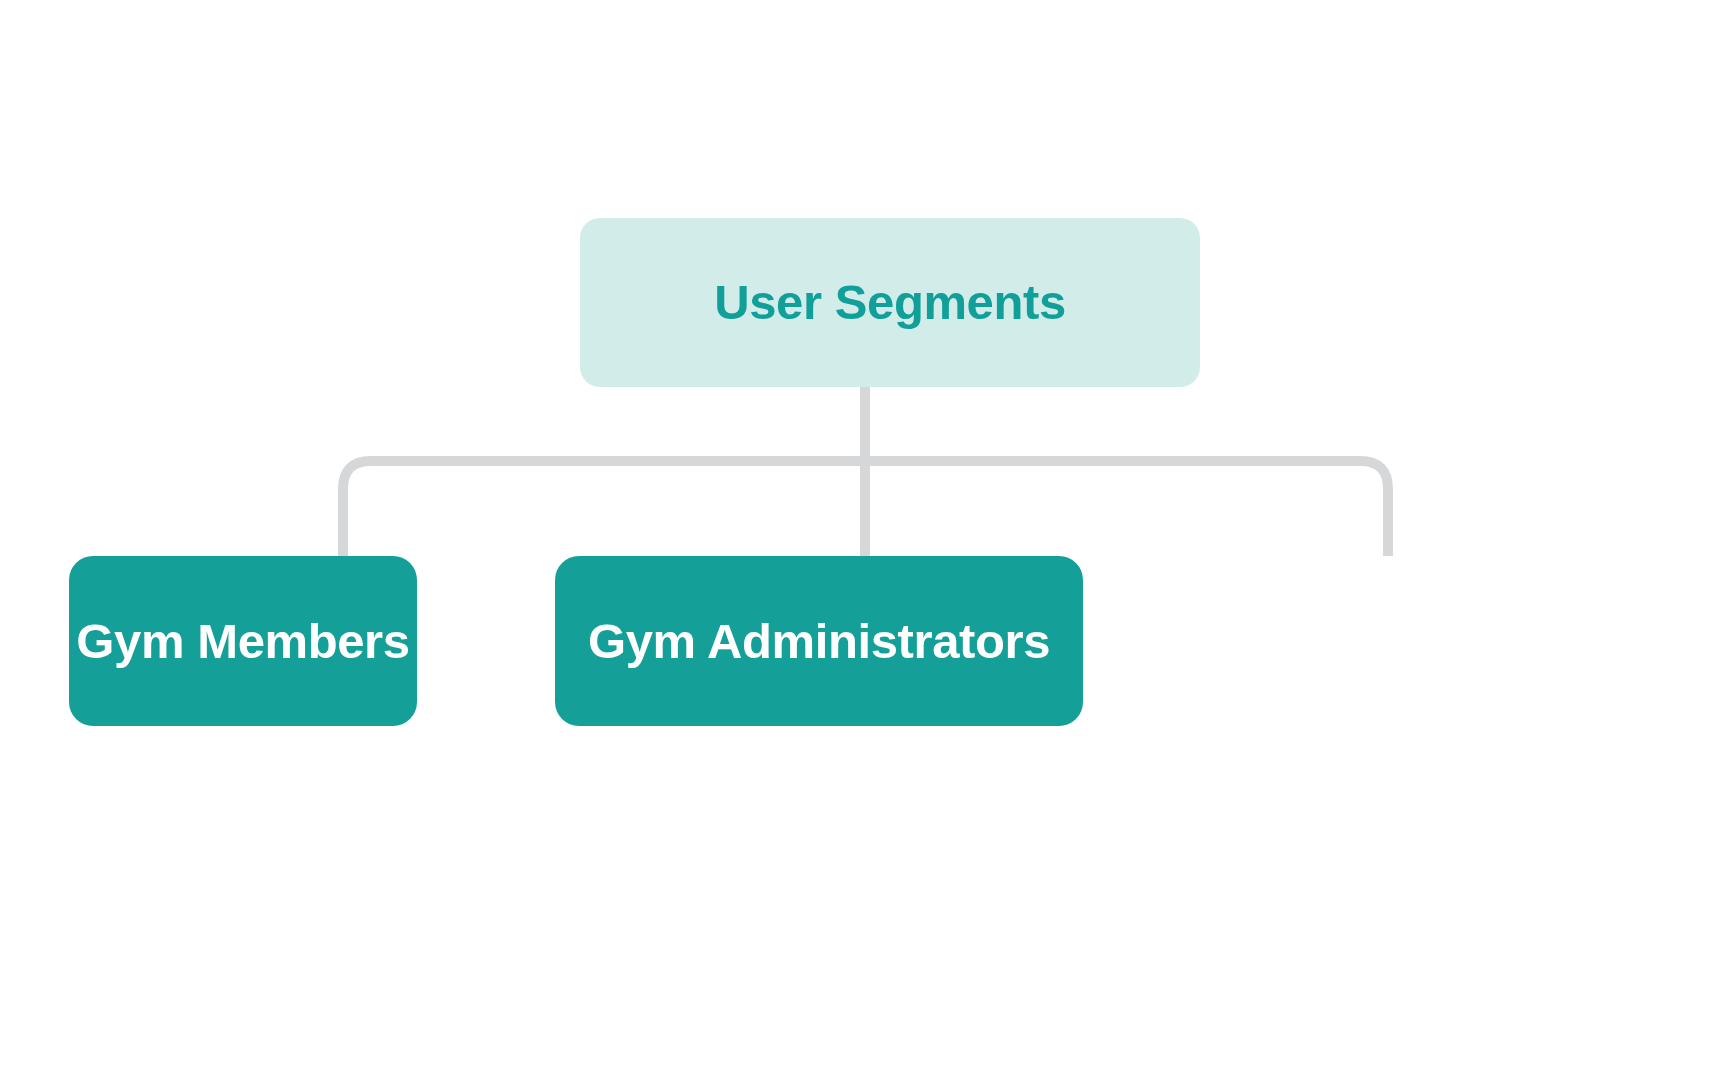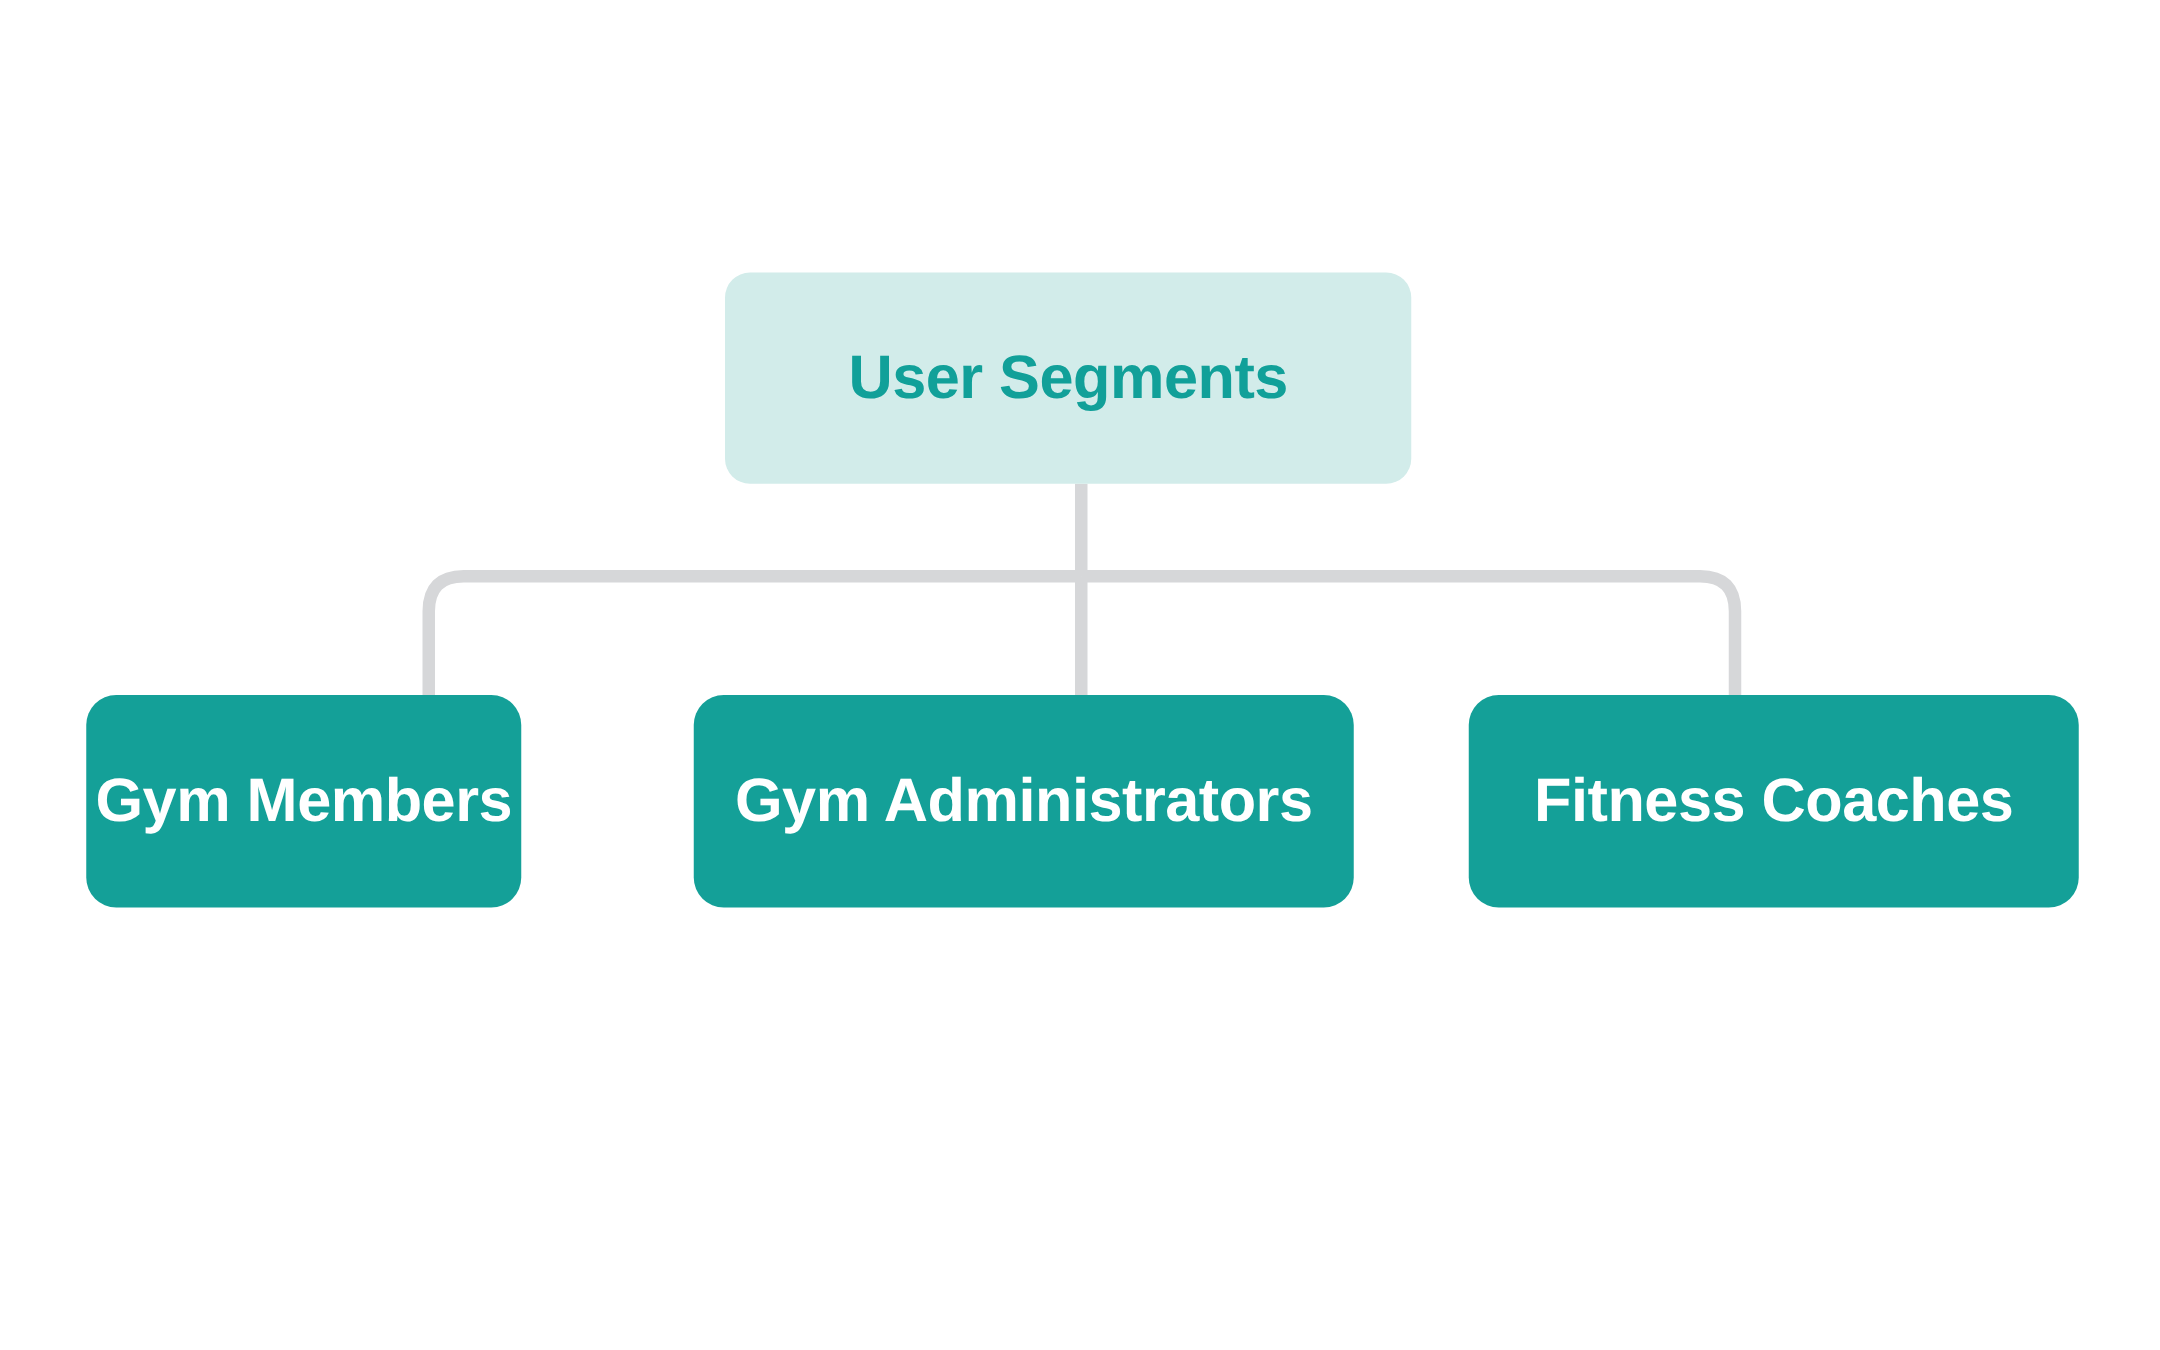--- a/index.html
+++ b/index.html
@@ -38,21 +38,21 @@
     align-items: center;
     justify-content: center;
     box-sizing: border-box;
     text-align: center;
     white-space: nowrap;
   }
 
   .node-root {
     left: 580px;
     top: 218px;
-    width: 549px;
+    width: 620px;
     height: 169px;
     background: #d2ecea;
     border-radius: 20px;
   }
   .node-root .node-label {
     color: #11a099;
     font-size: 49px;
     font-weight: bold;
     letter-spacing: -0.4px;
   }
@@ -99,17 +99,14 @@
   </div>
 
   <div class="node node-child child-1">
     <span class="node-label">Gym Members</span>
   </div>
 
   <div class="node node-child child-2">
     <span class="node-label">Gym Administrators</span>
   </div>
 
-  <div class="node node-child child-3">
-    <span class="node-label">Fitness Coaches</span>
-  </div>
 
 </div>
 
 </body></html>

